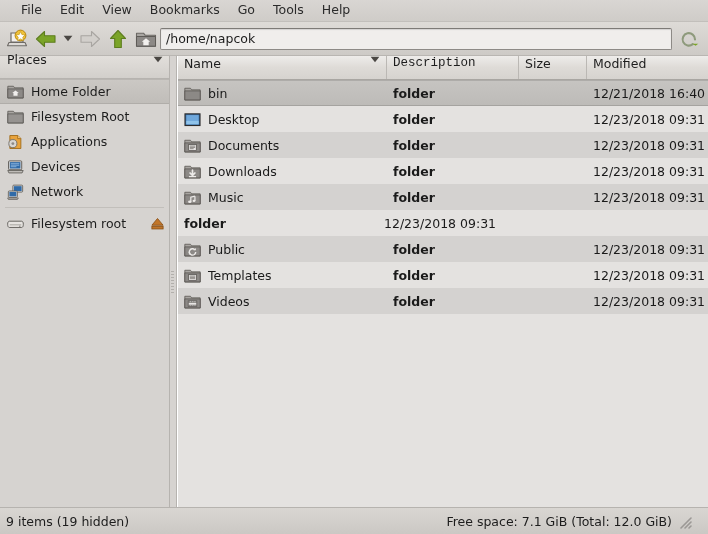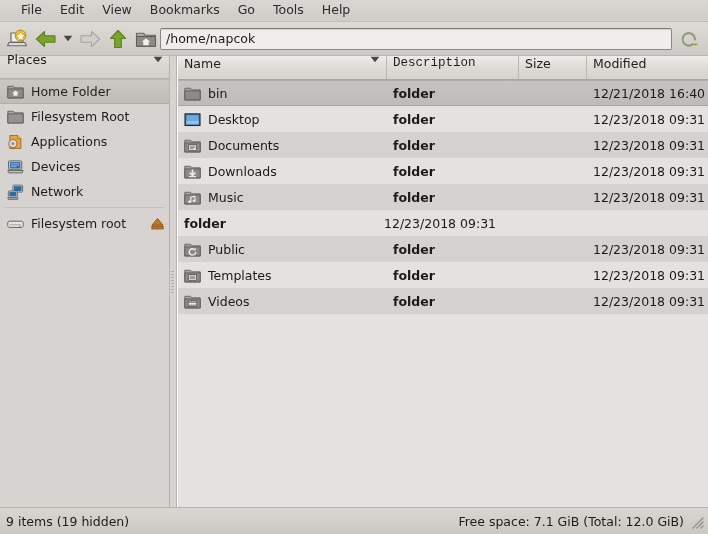--- a/index.html
+++ b/index.html
@@ -250,21 +250,21 @@
   }
 
   
   .statusbar {
     height: 27px;
     flex: 0 0 27px;
     display: flex;
     align-items: center;
     background: linear-gradient(to bottom, #d9d6d2 0%, #cbc8c4 100%);
     border-top: 1px solid #b6b3af;
-    padding: 0 4px 0 6px;
+    padding: 0 16px 0 6px;
     box-sizing: border-box;
     font-size: 12.5px;
     color: #1d1d1d;
     justify-content: space-between;
     gap: 41px;
   }
   .status-left { white-space: nowrap; }
   .status-right {
     display: flex; align-items: center;
     white-space: nowrap;

